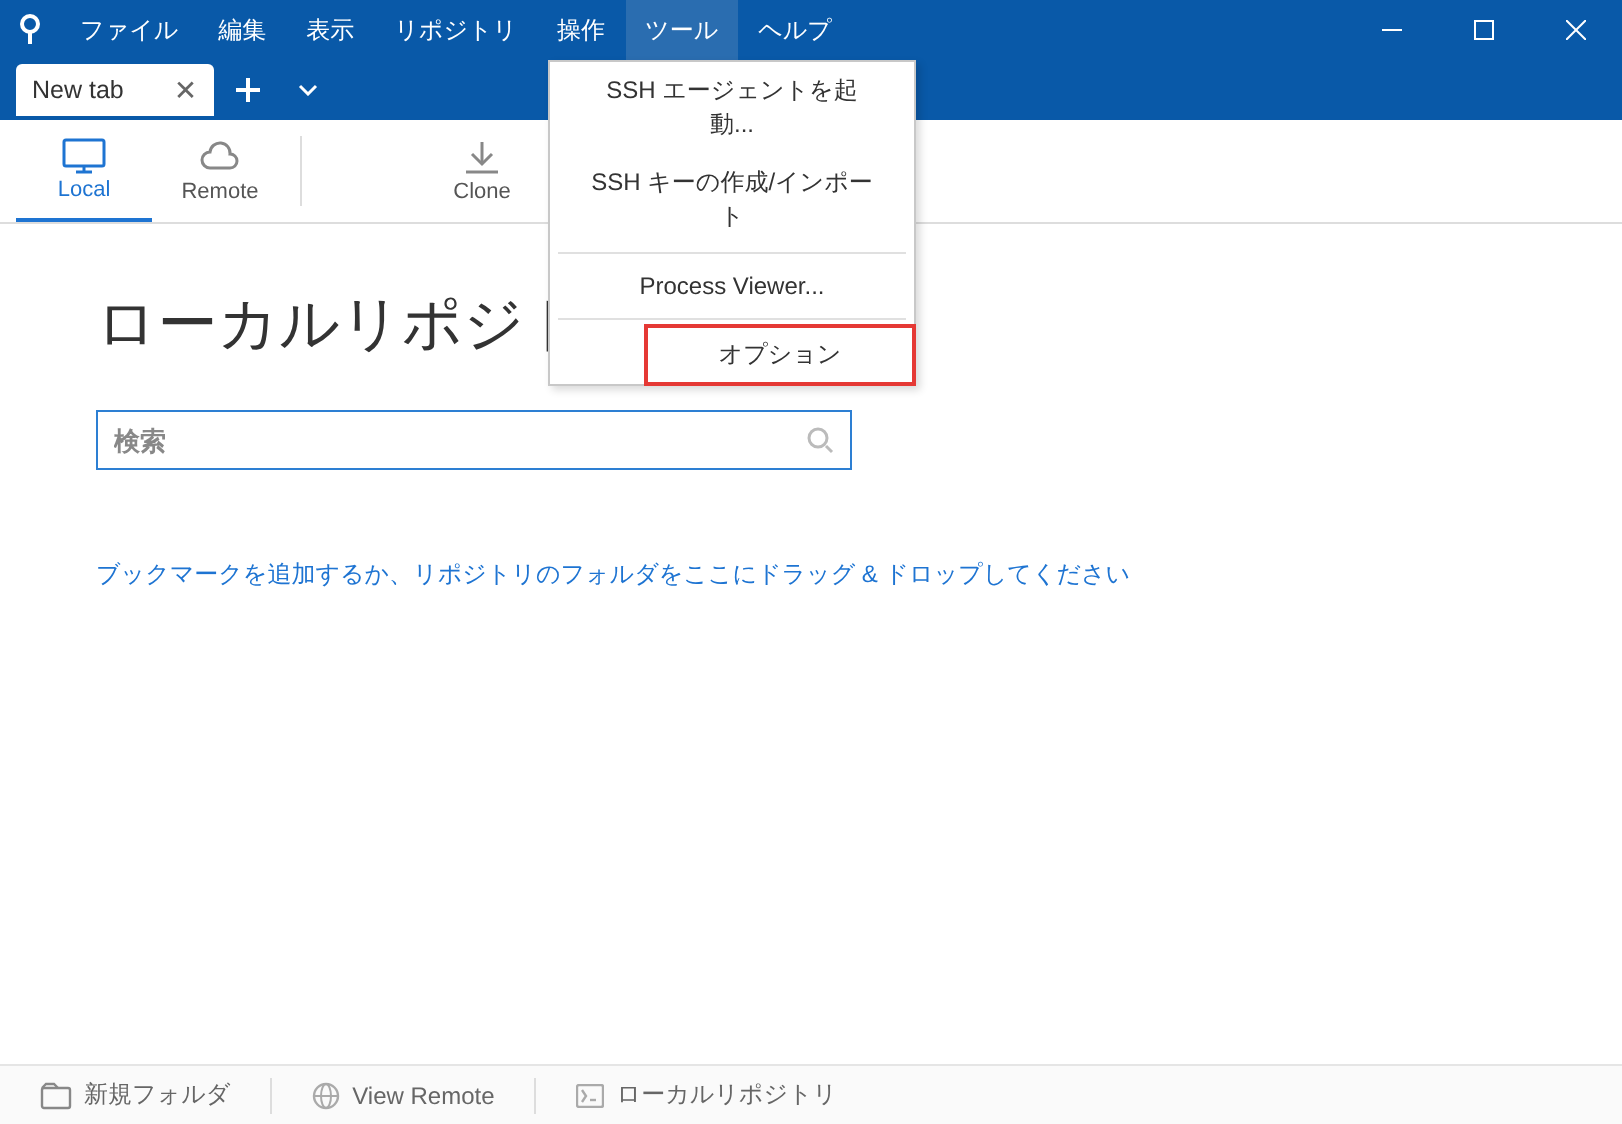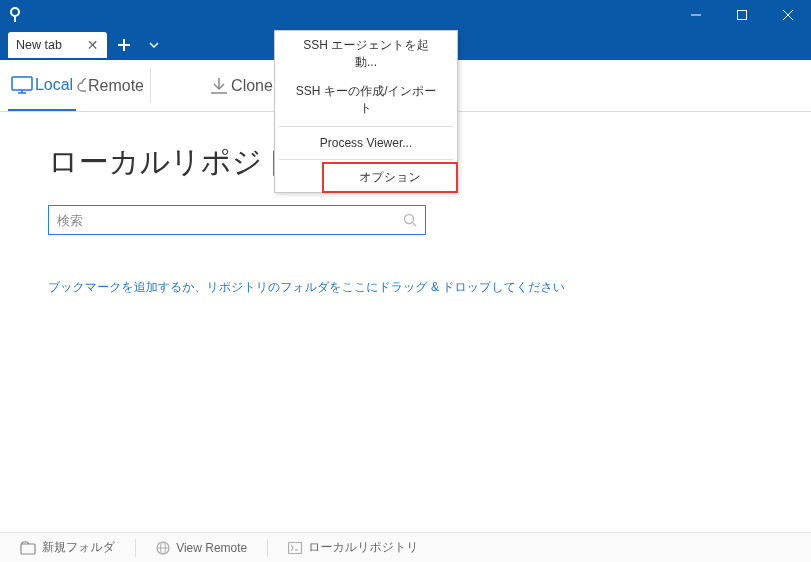--- a/index.html
+++ b/index.html
@@ -38,38 +38,38 @@
     width: 26px; height: 26px; display: flex; align-items: center; justify-content: center;
     color: #fff; font-size: 18px;
   }
   .tab-chev svg { stroke: #fff; }
 
   .toolbar {
     height: 52px; background: #fff; border-bottom: 1px solid #ddd;
     display: flex; align-items: stretch; padding: 0 8px;
   }
   .tool-btn {
-    display: flex; flex-direction: row; align-items: center; justify-content: center;
-    width: 68px; font-size: 16px; color: #555; gap: 2px;
+    display: flex; flex-direction: column; align-items: center; justify-content: center;
+    width: 68px; font-size: 11px; color: #555; gap: 2px;
   }
   .tool-btn.active { color: #1e74d2; border-bottom: 2px solid #1e74d2; }
   .tool-sep { width: 1px; background: #ddd; margin: 8px 6px; }
   .tool-gap { width: 50px; }
 
   .content {
     position: relative; padding: 30px 48px; height: calc(562px - 30px - 30px - 52px - 30px);
     overflow: auto;
   }
   h1.page-title { font-size: 30px; font-weight: 400; color: #333; margin-bottom: 22px; }
   .search-wrap {
     width: 378px; height: 30px; border: 1px solid #2d7fd3;
     display: flex; align-items: center; padding: 0 8px; gap: 6px;
   }
   .search-wrap input {
-    flex: 1; border: none; outline: none; font-size: 13px; color: #7f1d1d;
+    flex: 1; border: none; outline: none; font-size: 13px; color: #7f1d1d; font-weight: bold;
   }
   .search-wrap input::placeholder { color: #888; }
   .search-wrap .mag { color: #bbb; }
   .hint { margin-top: 44px; font-size: 12px; color: #1e74d2; }
 
   .statusbar {
     position: absolute; bottom: 0; left: 0; right: 0; height: 30px;
     border-top: 1px solid #e5e5e5; background: #fafafa;
     display: flex; align-items: center; padding: 0 14px; gap: 8px;
     font-size: 12px; color: #666;
@@ -96,20 +96,29 @@
 </style>
 </head>
 <body>
 
 <div class="titlebar">
   <div class="logo">
     <svg width="16" height="16" viewBox="0 0 16 16">
       <circle cx="8" cy="5" r="4" fill="none" stroke="#fff" stroke-width="2"></circle>
       <line x1="8" y1="9" x2="8" y2="15" stroke="#fff" stroke-width="2"></line>
     </svg>
+  </div>
+  <div class="menus">
+    <div class="menu-item">ファイル</div>
+    <div class="menu-item">編集</div>
+    <div class="menu-item">表示</div>
+    <div class="menu-item">リポジトリ</div>
+    <div class="menu-item">操作</div>
+    <div class="menu-item active">ツール</div>
+    <div class="menu-item">ヘルプ</div>
   </div>
   <div class="spacer"></div>
   <div class="win-controls">
     <div class="win-btn">
       <svg width="10" height="10">
           <line x1="0" y1="5" x2="10" y2="5" stroke-width="1"></line>
         </svg>
     </div>
     <div class="win-btn">
       <svg width="10" height="10">

